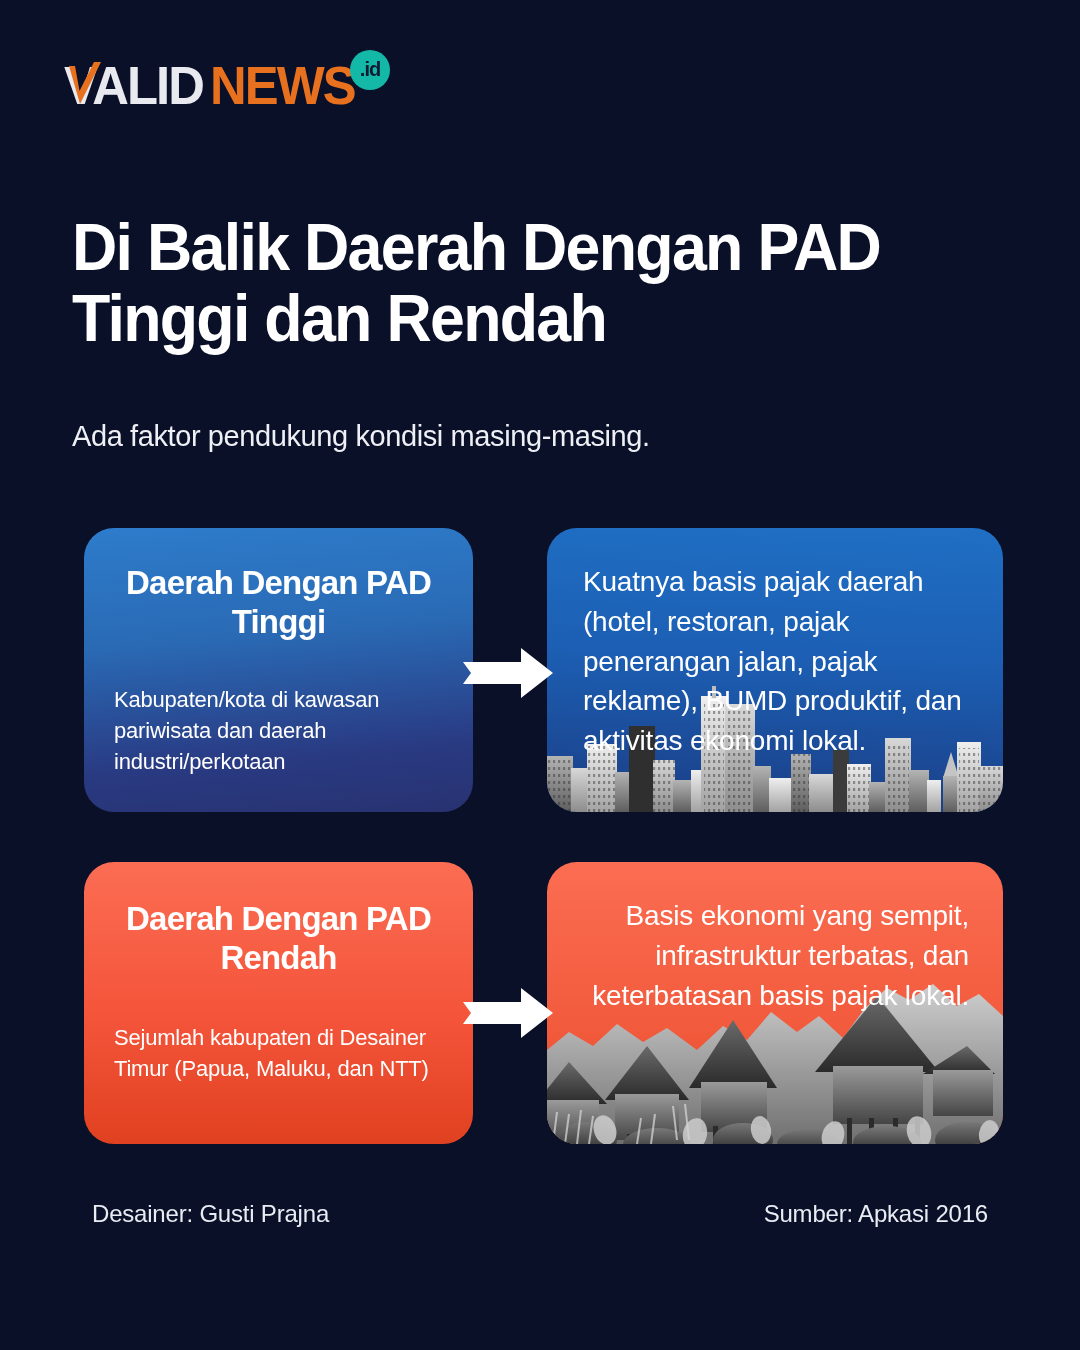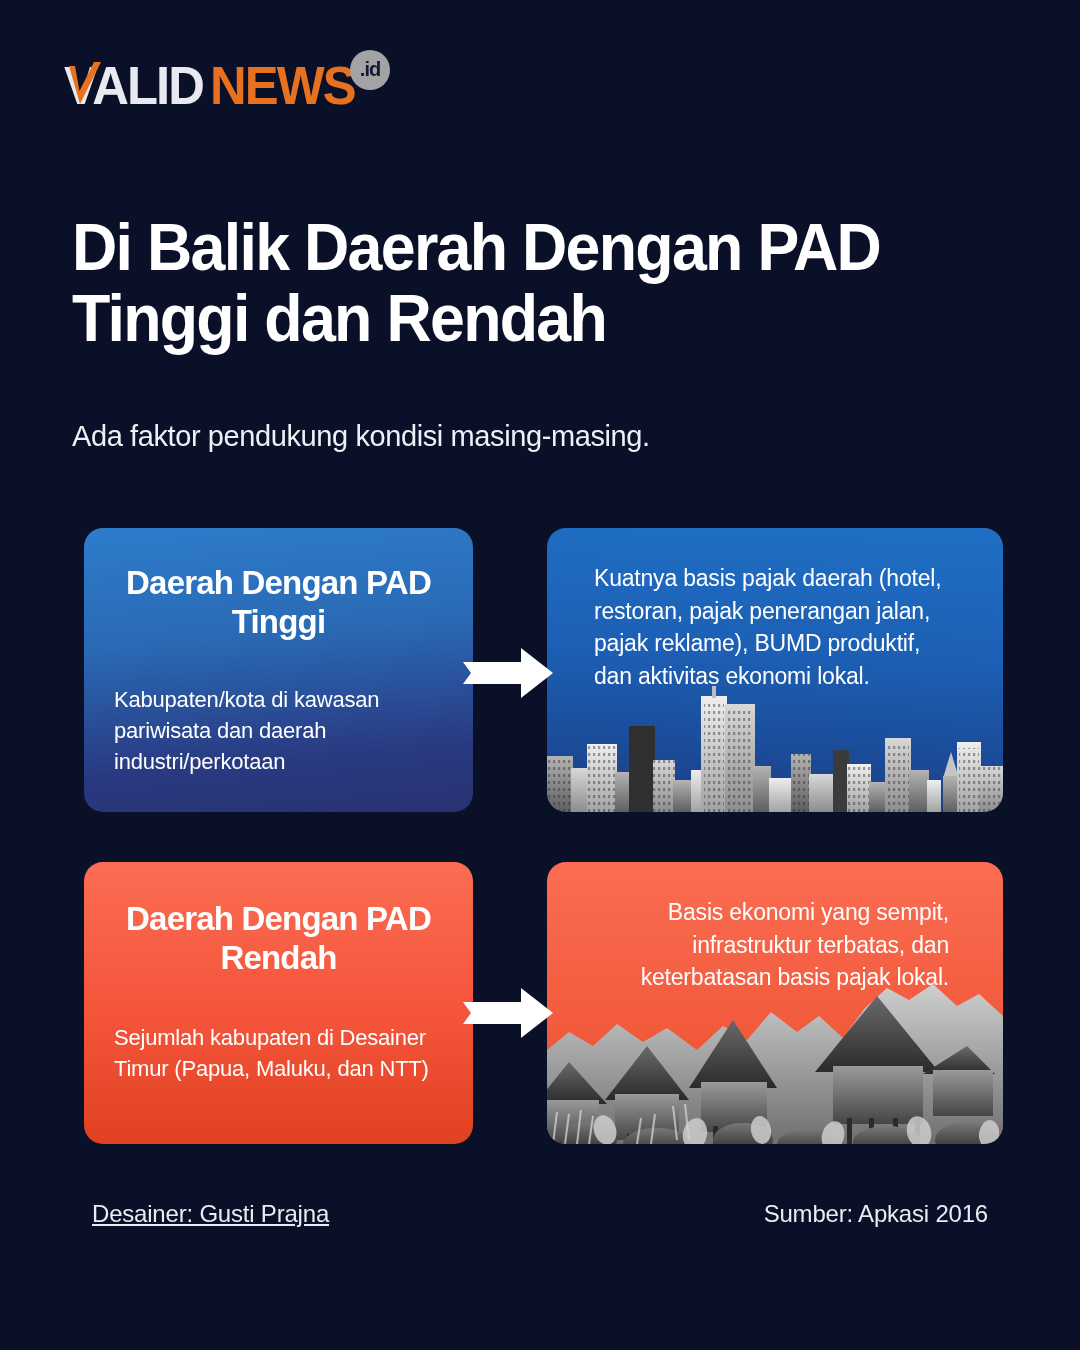--- a/index.html
+++ b/index.html
@@ -38,21 +38,21 @@
   .logo-check {
     position:absolute; left:1px; top:2px;
     width:40px; height:52px;
     pointer-events:none;
   }
   .logo-id-badge {
     position:relative;
     margin-left:-14px; top:-8px;
     width:40px; height:40px;
     border-radius:50%;
-    background:#a3a3a3;
+    background:#14b8a6;
     display:flex; align-items:center; justify-content:center;
   }
   .logo-id-badge span {
     color:#101a35; font-size:20px; font-weight:bold;
     letter-spacing:-1px; line-height:1;
     transform:translateY(-1px);
   }
 
   
   .page-title {
@@ -72,21 +72,21 @@
     width:920px;
     color:#eef0f5;
     font-size:29px;
     font-weight:400;
     letter-spacing:-0.4px;
   }
 
   
   .card {
     position:absolute;
-    border-radius:19px;
+    border-radius:30px;
     overflow:hidden;
   }
 
   .card-left  { left:84px;  width:389px; }
   .card-right { left:547px; width:456px; }
 
   .row-high .card { top:528px; height:284px; }
   .row-low  .card { top:862px; height:282px; }
 
   .blue-grad   { background:linear-gradient(175deg,#2d7ccb 0%, #2a6ab5 38%, #293a82 78%, #283271 100%); }
@@ -113,25 +113,24 @@
     line-height:1.42;
     letter-spacing:-0.2px;
     padding:0 30px;
   }
   .row-high .card-body { margin-top:42px; }
   .row-low  .card-body { margin-top:44px; }
 
   .card-right .card-text {
     position:relative; z-index:2;
     color:#ffffff;
-    font-size:23px;
+    font-size:28px;
     line-height:1.42;
     letter-spacing:-0.2px;
-    padding:34px 54px 0 36px;
-    margin-left:11px;
+    padding:34px 34px 0 36px;
   }
   .row-low .card-right .card-text { padding-top:34px;text-align:right; }
 
   
   .photo {
     position:absolute; left:0; right:0; bottom:0;
     z-index:1;
     pointer-events:none;
   }
   .photo-city    { height:130px; }
@@ -142,21 +141,21 @@
     position:absolute;
     z-index:5;
     width:90px; height:50px;
   }
   .arrow-high { left:463px; top:648px; }
   .arrow-low  { left:463px; top:988px; }
 
   
   .footer-left {
     position:absolute; left:92px; top:1200px;
-    color:#e9ecf3; font-size:24px; letter-spacing:-0.2px;text-decoration:underline;
+    color:#e9ecf3; font-size:24px; letter-spacing:-0.2px;
   }
   .footer-right {
     position:absolute; right:92px; top:1200px;
     color:#e9ecf3; font-size:24px; letter-spacing:-0.2px;
   }
 </style>
 </head>
 <body>
 
 <div class="canvas">

